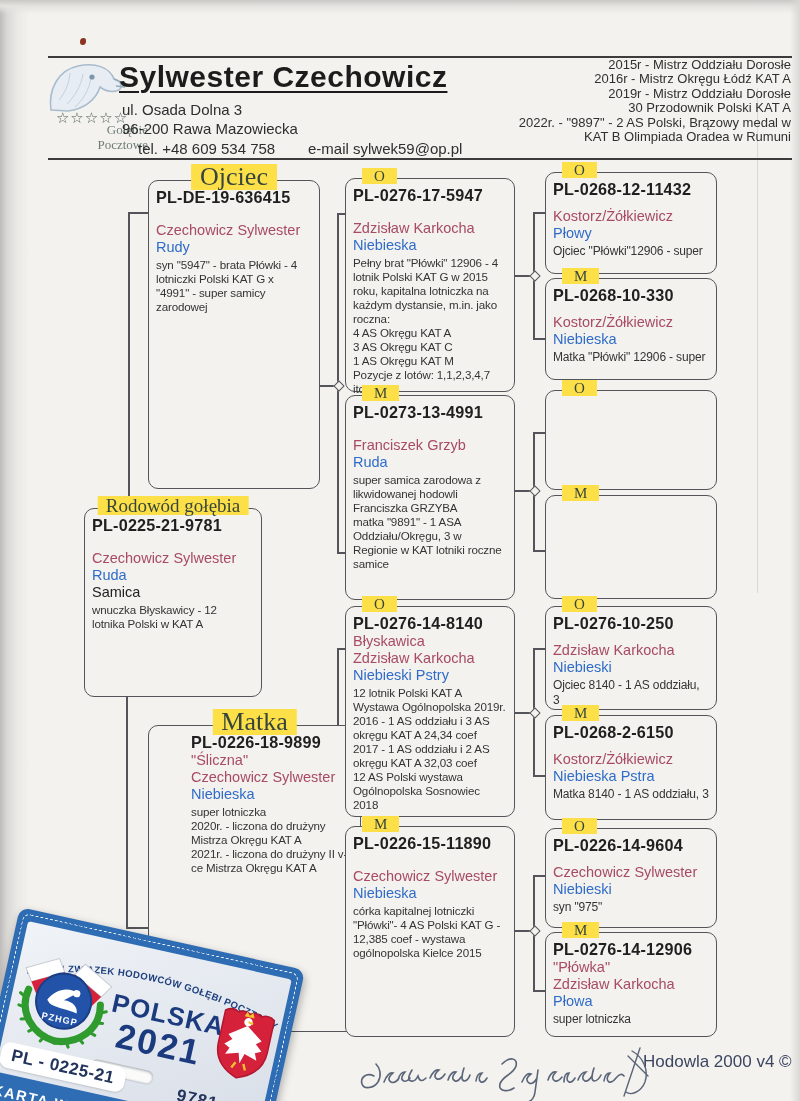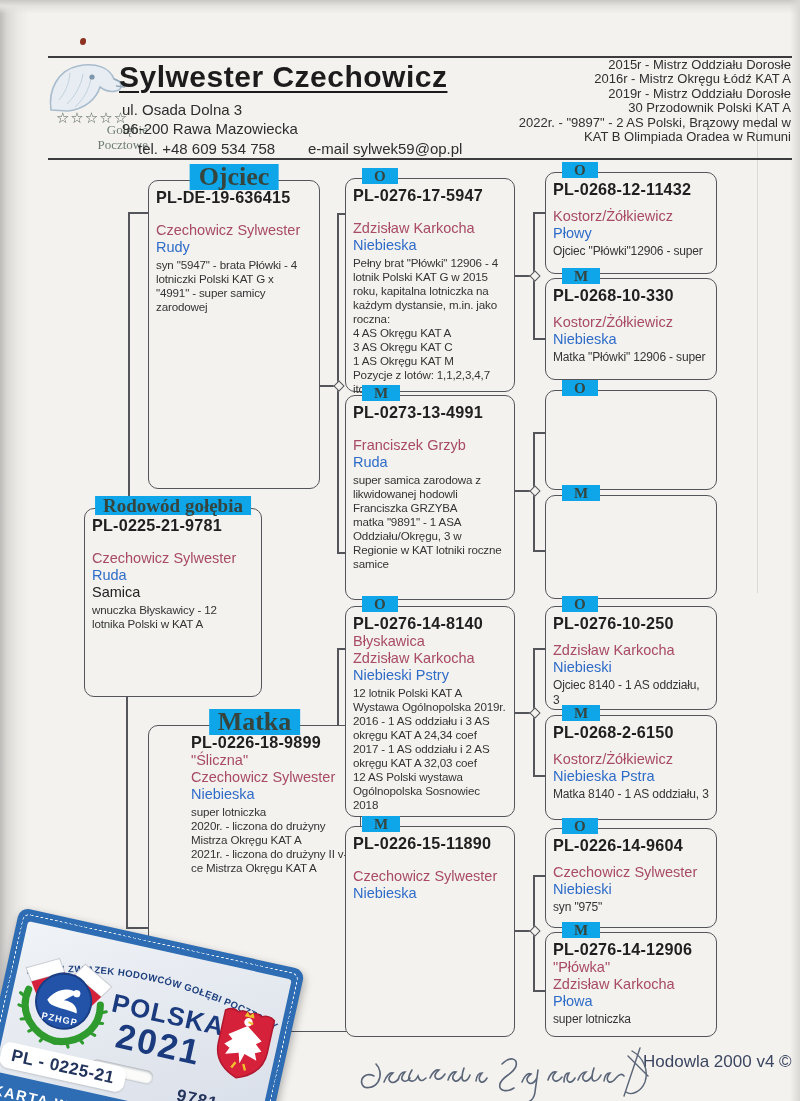--- a/index.html
+++ b/index.html
@@ -20,22 +20,22 @@
      letter-spacing:.5px;text-decoration:underline;text-decoration-thickness:2px;text-underline-offset:4px;}
   .addr{position:absolute;font-size:15px;color:#2e2e2e;}
   .logo-stars{position:absolute;left:36px;top:109px;width:112px;text-align:center;
      font-size:15px;letter-spacing:1px;color:#4f5d55;}
   .logo-cap{position:absolute;width:112px;left:36px;text-align:right;
      font-family:"Liberation Serif","DejaVu Serif",serif;font-weight:400;font-size:13px;color:#6f7d74;}
   .achv{position:absolute;left:420px;top:58px;width:371px;text-align:right;
      font-size:13px;line-height:14.4px;color:#303030;}
   
   .pbox{position:absolute;border:1.5px solid #54555a;border-radius:10px;background:#f3f2ef;z-index:2;}
-  .chip{position:absolute;background:#0ea5e9;font-family:"Liberation Serif","DejaVu Serif",serif;
-     font-weight:700;color:#36453e;white-space:nowrap;}
+  .chip{position:absolute;background:#fde047;font-family:"Liberation Serif","DejaVu Serif",serif;
+     font-weight:400;color:#36453e;white-space:nowrap;}
   .chip.big{top:-17px;left:50%;transform:translateX(-50%);font-size:26px;line-height:26px;padding:0 9px;}
   .chip.mid{top:-13px;left:50%;transform:translateX(-50%);font-size:19px;line-height:19px;padding:0 8px;}
   .chip.om{top:-11px;left:16px;font-size:15px;line-height:16px;padding:0 12px;}
   .ring{font-weight:700;font-size:16.2px;color:#1f1f1f;margin:7px 7px 0;letter-spacing:.2px;}
   .nick{font-size:14.5px;color:#a84b63;margin:0 7px;}
   .powner{font-size:14.5px;color:#a84b63;margin:15px 7px 0;}
   .powner.tight{margin-top:1px;}
   .pcolor{font-size:14.5px;color:#2f6cc8;margin:1px 7px 0;}
   .psex{font-size:14.5px;color:#222;margin:1px 7px 0;}
   .notes{font-size:11.6px;color:#343434;line-height:1.21;margin:3px 7px 0;
@@ -227,20 +227,24 @@
 12 AS Polski wystawa
 Ogólnopolska Sosnowiec
 2018</div>
 </div>
 
 <div class="pbox" style="left:345px;top:826px;width:168px;height:209px;">
   <div class="chip om">M</div>
   <div class="ring">PL-0226-15-11890</div>
   <div class="powner">Czechowicz Sylwester</div>
   <div class="pcolor">Niebieska</div>
+  <div class="notes">córka kapitalnej lotniczki
+"Płówki"- 4 AS Polski KAT G -
+12,385 coef - wystawa
+ogólnopolska Kielce 2015</div>
 </div>
 
 <div class="pbox" style="left:545px;top:172px;width:170px;height:100px;">
   <div class="chip om">O</div>
   <div class="ring">PL-0268-12-11432</div>
   <div class="powner" style="margin-top:9px;">Kostorz/Żółkiewicz</div>
   <div class="pcolor">Płowy</div>
   <div class="notes" style="font-size:12px;">Ojciec "Płówki"12906 - super</div>
 </div>
 

